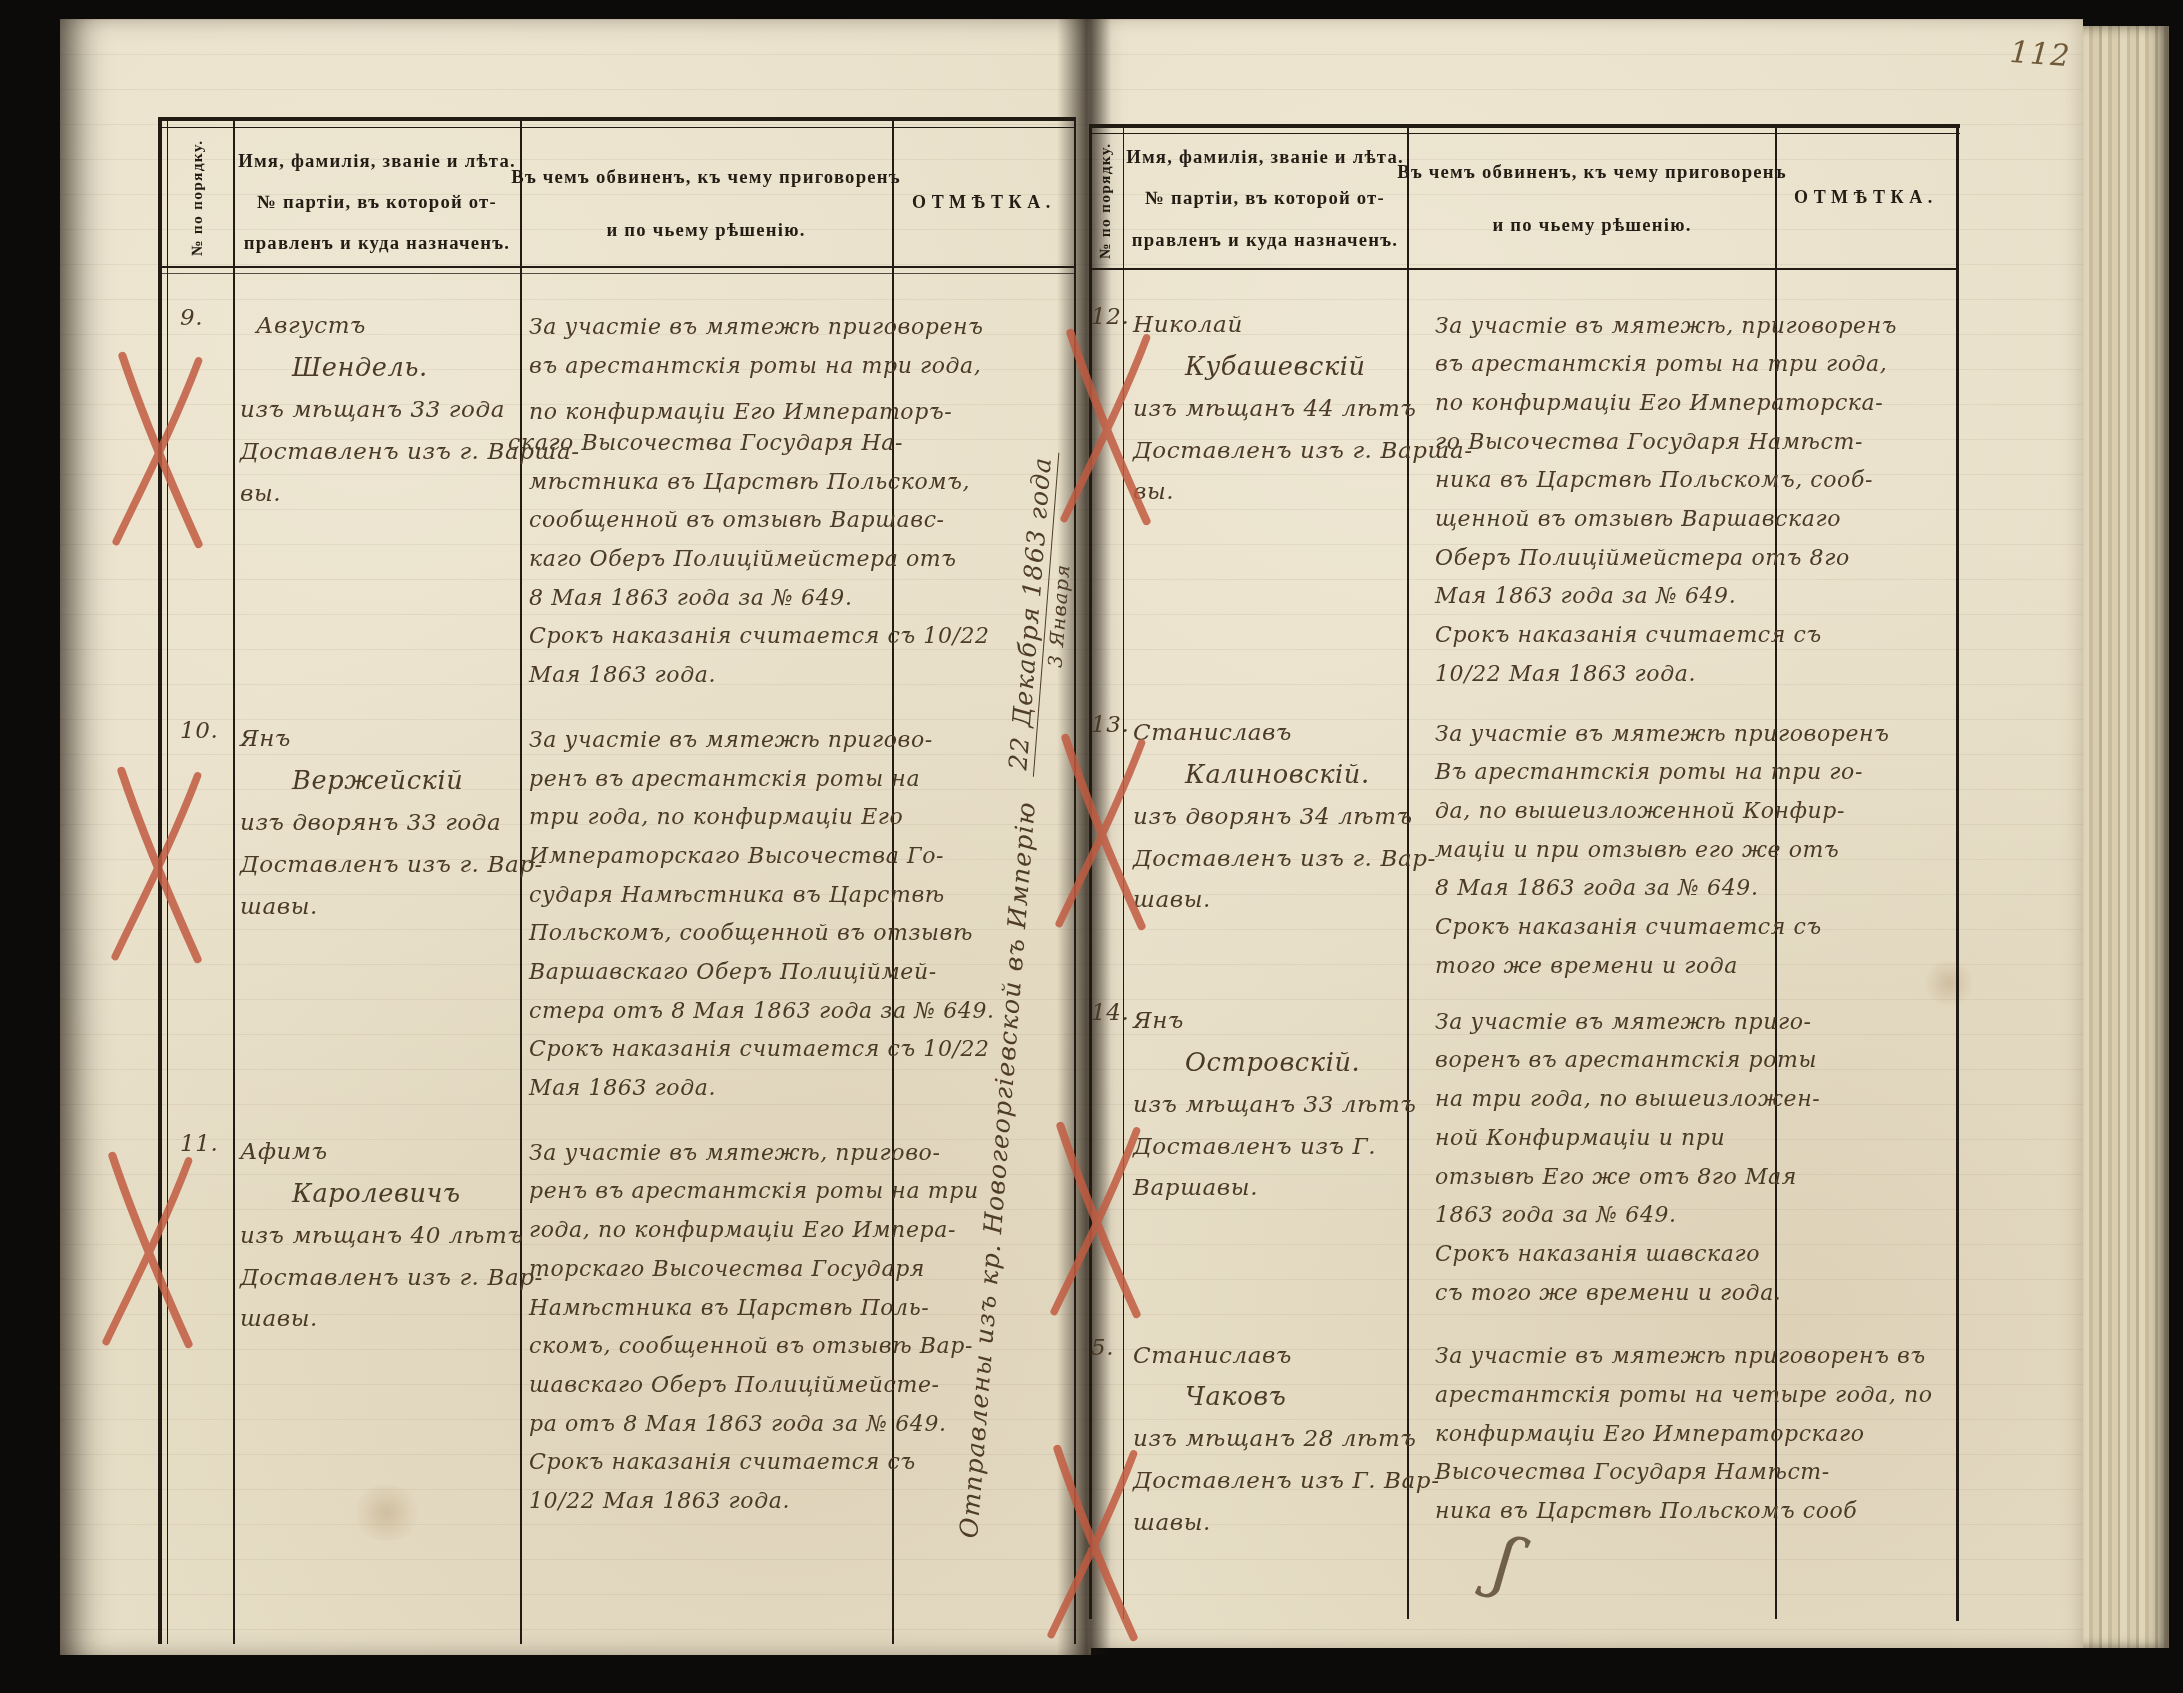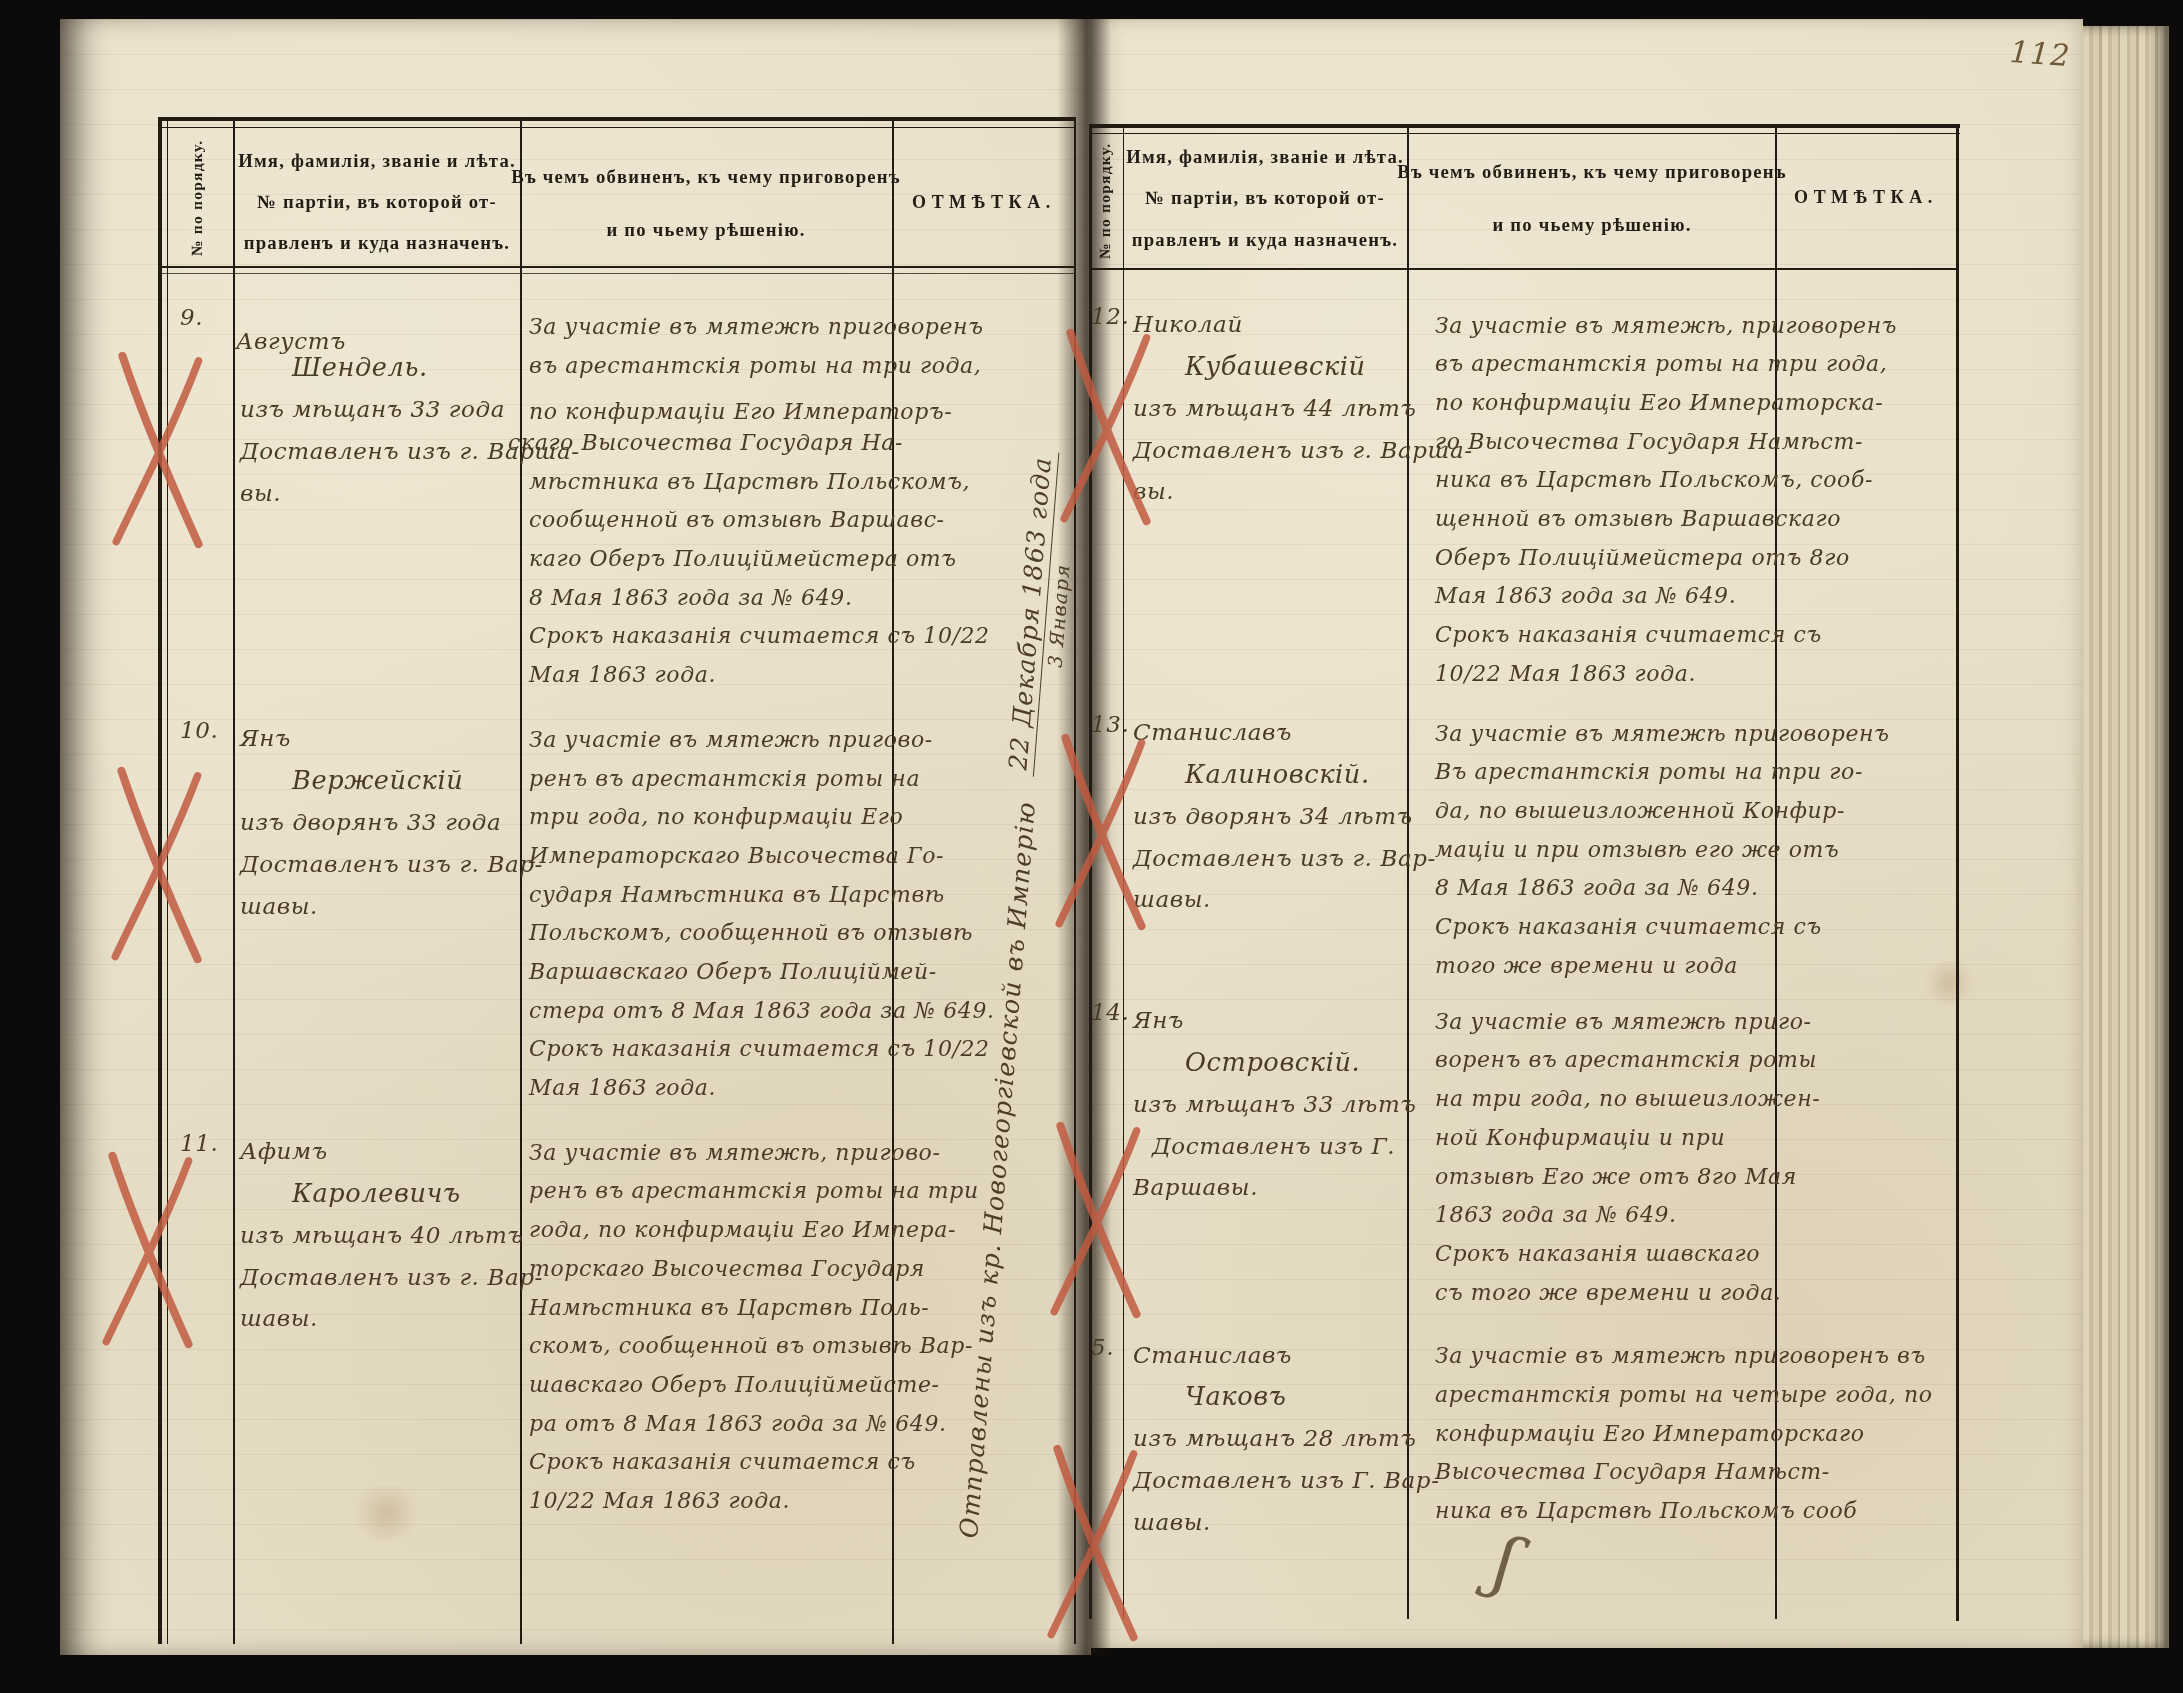--- a/index.html
+++ b/index.html
@@ -96,21 +96,21 @@
     <div class="line" style="left: 1074px; top: 117px; width: 1.9px; height: 1527px;"></div>
     <div class="line" style="left: 1089px; top: 124px; width: 871px; height: 3.7px;"></div>
     <div class="line" style="left: 1089px; top: 133px; width: 871px; height: 1.2px;"></div>
     <div class="line" style="left: 1090px; top: 268px; width: 868px; height: 1.9px;"></div>
     <div class="line" style="left: 1089px; top: 124px; width: 2.5px; height: 1495px;"></div>
     <div class="line" style="left: 1123px; top: 124px; width: 1.2px; height: 1495px;"></div>
     <div class="line" style="left: 1407px; top: 124px; width: 1.9px; height: 1495px;"></div>
     <div class="line" style="left: 1775px; top: 124px; width: 1.9px; height: 1495px;"></div>
     <div class="line" style="left: 1956px; top: 124px; width: 3.1px; height: 1497px;"></div>
     <div class="hw hw-num" style="left: 180px; top: 304px;">9.</div>
-    <div class="hw name-line" style="left: 236px; top: 304px; margin-top: 16px;">Августъ</div>
+    <div class="hw name-line" style="left: 256px; top: 304px;">Августъ</div>
     <div class="hw name-line surname" style="left: 240px; top: 346px;">Шендель.</div>
     <div class="hw name-line" style="left: 240px; top: 388px;">изъ мѣщанъ 33 года</div>
     <div class="hw name-line" style="left: 240px; top: 430px;">Доставленъ изъ г. Варша-</div>
     <div class="hw name-line" style="left: 240px; top: 472px;">вы.</div>
     <div class="hw charge-line" style="left: 529px; top: 307px;">За участіе въ мятежѣ приговоренъ</div>
     <div class="hw charge-line" style="left: 529px; top: 346px;">въ арестантскія роты на три года,</div>
     <div class="hw charge-line" style="left: 529px; top: 384px; margin-top: 8px;">по конфирмаціи Его Императоръ-</div>
     <div class="hw charge-line" style="left: 508px; top: 423px;">скаго Высочества Государя На-</div>
     <div class="hw charge-line" style="left: 529px; top: 500px;">сообщенной въ отзывѣ Варшавс-</div>
     <div class="hw charge-line" style="left: 529px; top: 462px;">мѣстника въ Царствѣ Польскомъ,</div>
@@ -196,21 +196,21 @@
     <div class="hw charge-line" style="left: 1435px; top: 907px;">Срокъ наказанія считается съ</div>
     <div class="hw charge-line" style="left: 1435px; top: 946px;">того же времени и года</div>
     <div class="redx" style="left: 1048px; top: 729px;"><svg width="106" height="206" viewBox="0 0 170 330">
         <path d="M28 14 C 60 110, 104 214, 150 316" stroke="#c15c42" stroke-width="13" fill="none" stroke-linecap="round"></path>
         <path d="M150 22 C 112 122, 66 212, 18 312" stroke="#c15c42" stroke-width="12" fill="none" stroke-linecap="round"></path>
       </svg></div>
     <div class="hw hw-num" style="left: 1091px; top: 999px;">14.</div>
     <div class="hw name-line" style="left: 1133px; top: 999px;">Янъ</div>
     <div class="hw name-line surname" style="left: 1133px; top: 1041px;">Островскій.</div>
     <div class="hw name-line" style="left: 1133px; top: 1083px;">изъ мѣщанъ 33 лѣтъ</div>
-    <div class="hw name-line" style="left: 1133px; top: 1125px; margin-left: 19px;">Доставленъ изъ Г.</div>
+    <div class="hw name-line" style="left: 1133px; top: 1125px;">Доставленъ изъ Г.</div>
     <div class="hw name-line" style="left: 1133px; top: 1166px;">Варшавы.</div>
     <div class="hw charge-line" style="left: 1435px; top: 1002px;">За участіе въ мятежѣ приго-</div>
     <div class="hw charge-line" style="left: 1435px; top: 1040px;">воренъ въ арестантскія роты</div>
     <div class="hw charge-line" style="left: 1435px; top: 1079px;">на три года, по вышеизложен-</div>
     <div class="hw charge-line" style="left: 1435px; top: 1118px;">ной Конфирмаціи и при</div>
     <div class="hw charge-line" style="left: 1435px; top: 1157px;">отзывѣ Его же отъ 8го Мая</div>
     <div class="hw charge-line" style="left: 1435px; top: 1195px;">1863 года за № 649.</div>
     <div class="hw charge-line" style="left: 1435px; top: 1234px;">Срокъ наказанія шавскаго</div>
     <div class="hw charge-line" style="left: 1435px; top: 1273px;">съ того же времени и года.</div>
     <div class="redx" style="left: 1043px; top: 1117px;"><svg width="106" height="206" viewBox="0 0 170 330">

